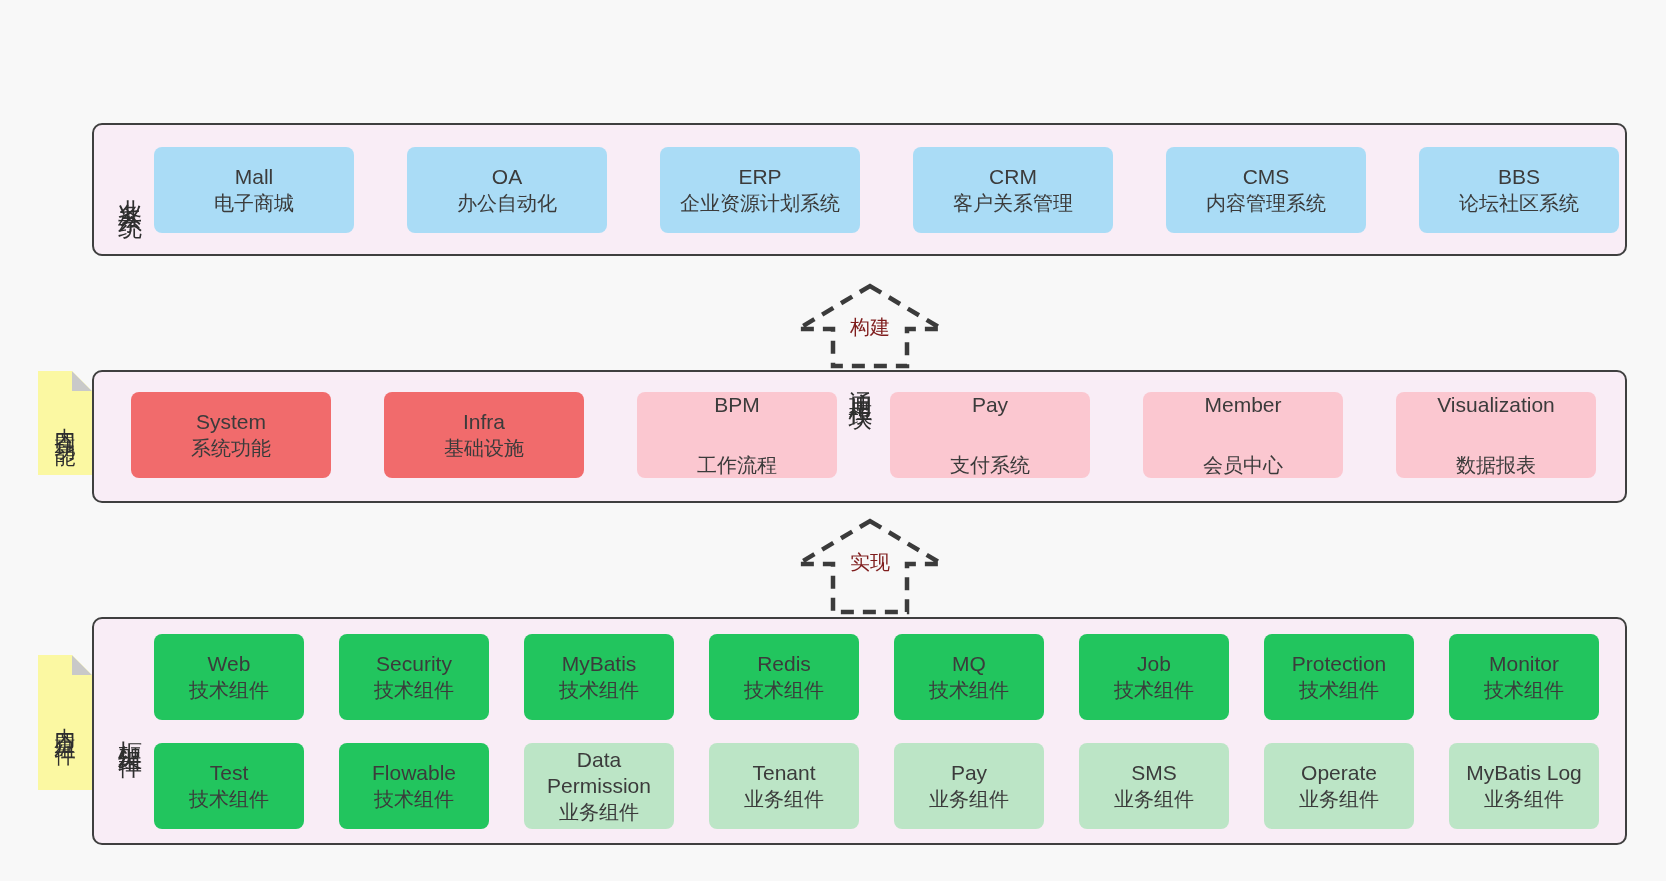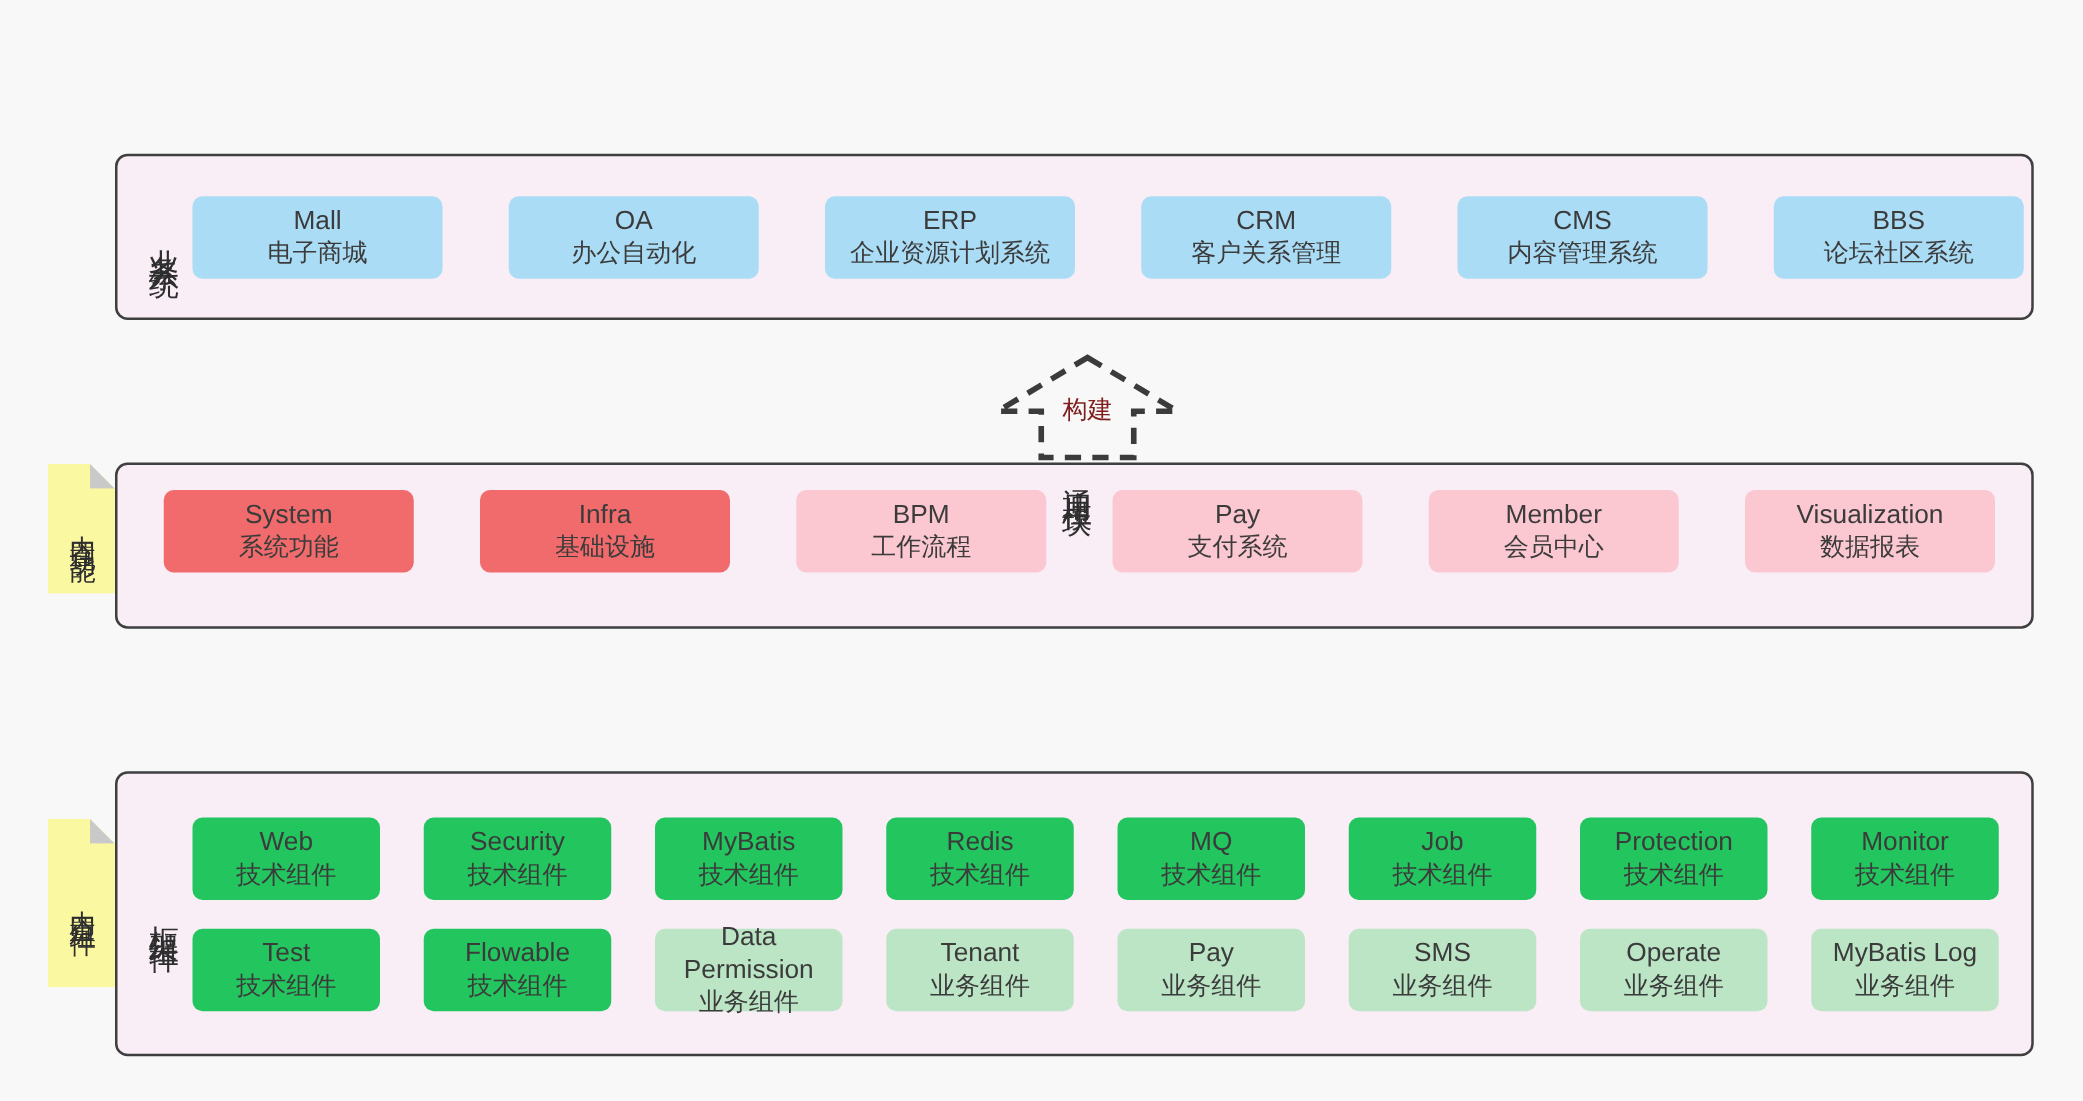--- a/index.html
+++ b/index.html
@@ -49,38 +49,38 @@
     display:flex;
     flex-direction:column;
     gap:23px;
   }
   .box-row{display:flex;}
   .row6{gap:53px;}
   .row8{gap:35px;}
 
   
   .box{
-    height:66px;
+    height:86px;
     border-radius:8px;
     display:flex;
     flex-direction:column;
     align-items:center;
     justify-content:center;
     text-align:center;
     box-sizing:border-box;
     padding:0 4px;
     flex:0 0 auto;
   }
   .row6 .box{width:200px;}
   .row8 .box{width:150px;}
   .box .en{font-size:21px;line-height:26px;}
   .box .zh{font-size:20px;line-height:26px;}
   .box-blue{background:#aadcf6;}
   .box-red{background:#f16b6c;}
-  .box-pink{background:#fbc7d0;}
+  .box-pink{background:#fbc7d0;justify-content:space-between;}
   .box-green{background:#22c55e;}
   .box-green-light{background:#bce5c6;}
 
   
   .arrow{
     position:absolute;
     left:795px;
     width:150px;
   }
   .arrow-build{top:283px;height:86px;}
@@ -204,20 +204,26 @@
         </div>
       </div>
     </div>
   </section>
 
   <div class="sticky sticky-modules">
     <span class="fold"></span>
     <span class="sticky-text vtext">内置功能</span>
   </div>
 
+  <div class="arrow arrow-implement">
+    <svg viewBox="0 0 150 97">
+      <path d="M75 3 L147 46 L112 46 L112 94 L38 94 L38 46 L3 46 Z"></path>
+    </svg>
+    <span class="arrow-label">实现</span>
+  </div>
 
   <section class="panel panel-framework">
     <div class="panel-label vtext">框架组件</div>
     <div class="rows">
       <div class="box-row row8">
         <div class="box box-green">
           <span class="en">Web</span>
           <span class="zh">技术组件</span>
         </div>
         <div class="box box-green">

